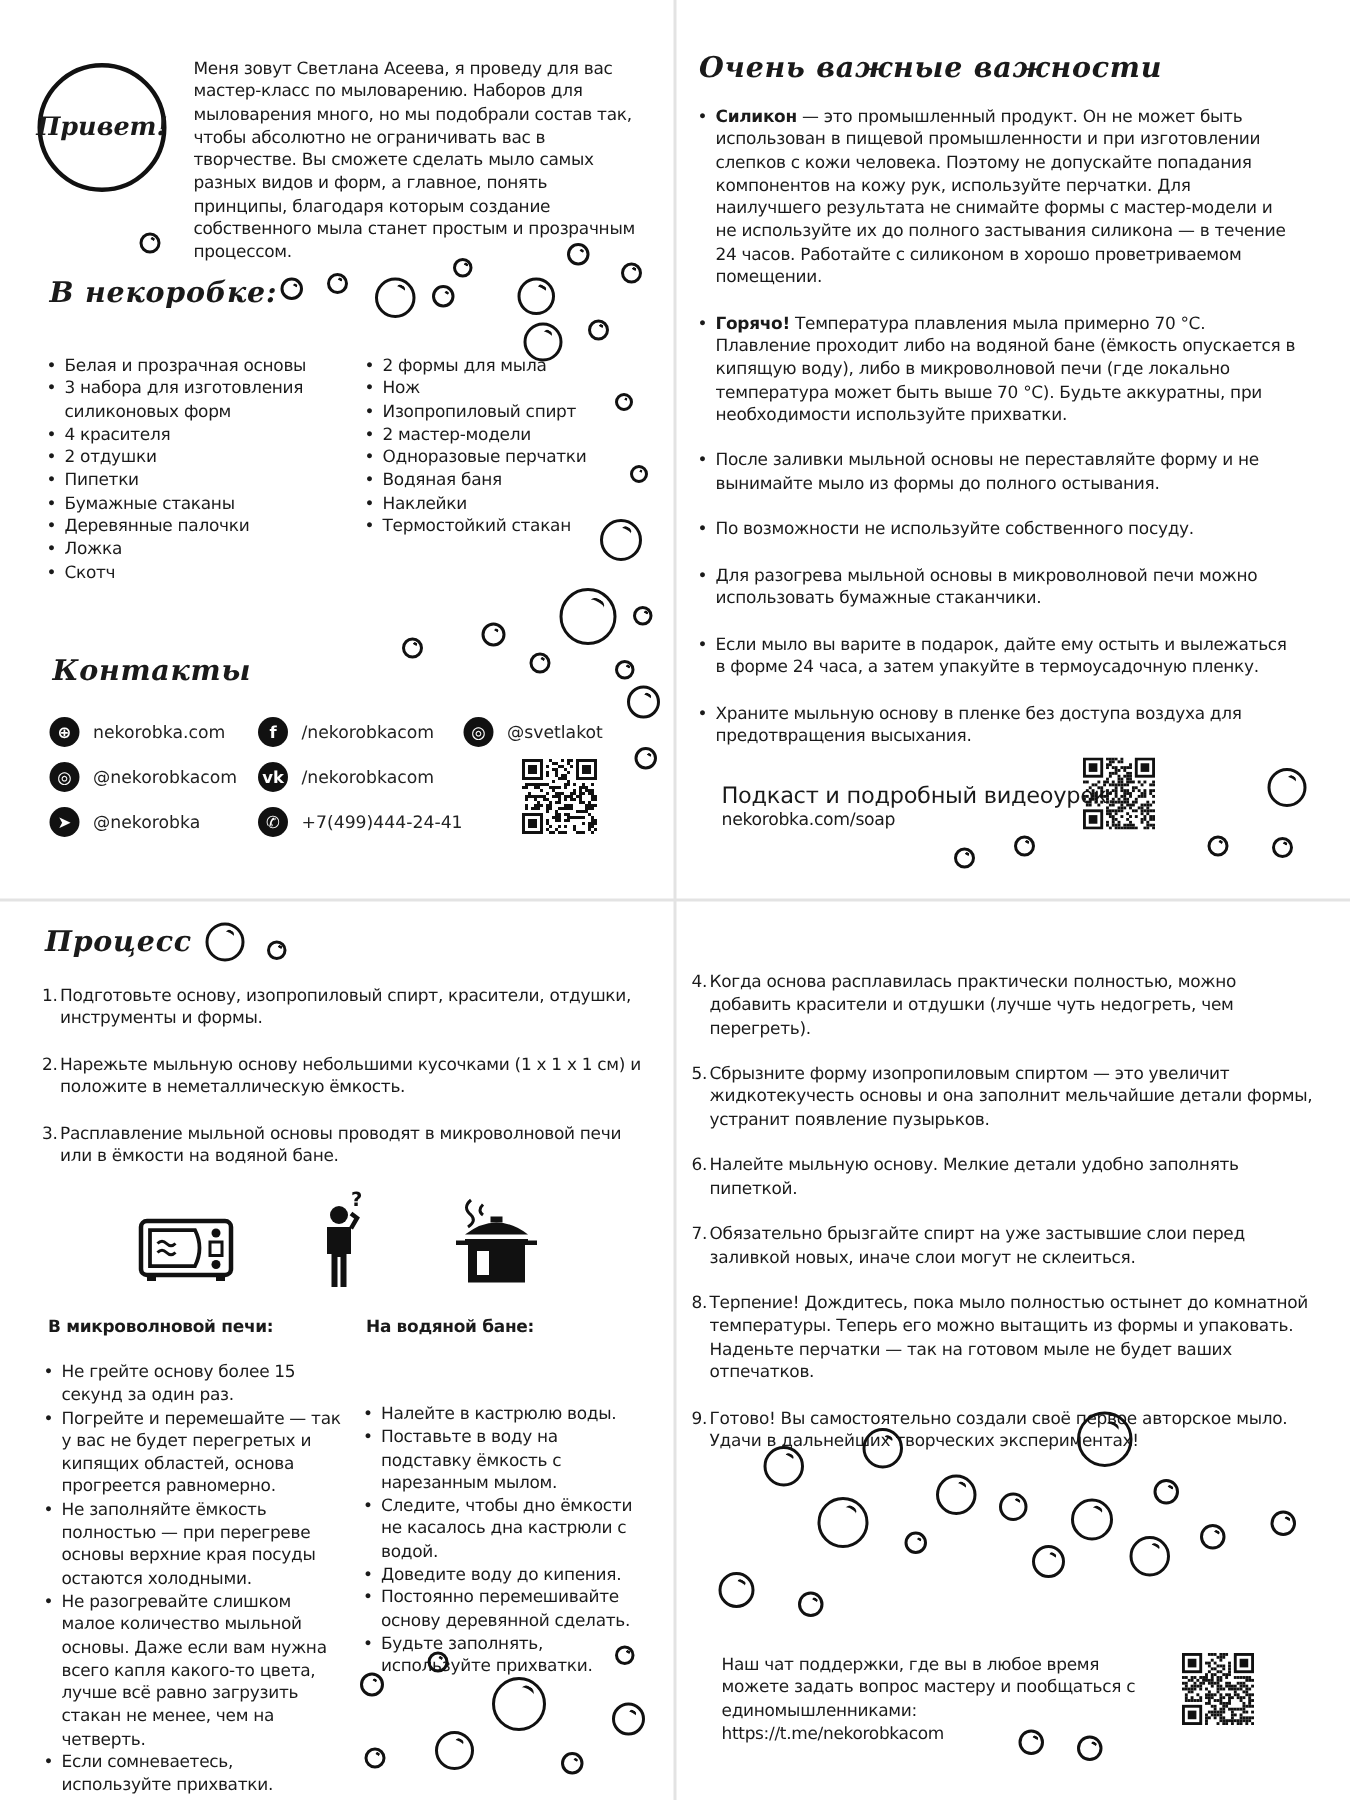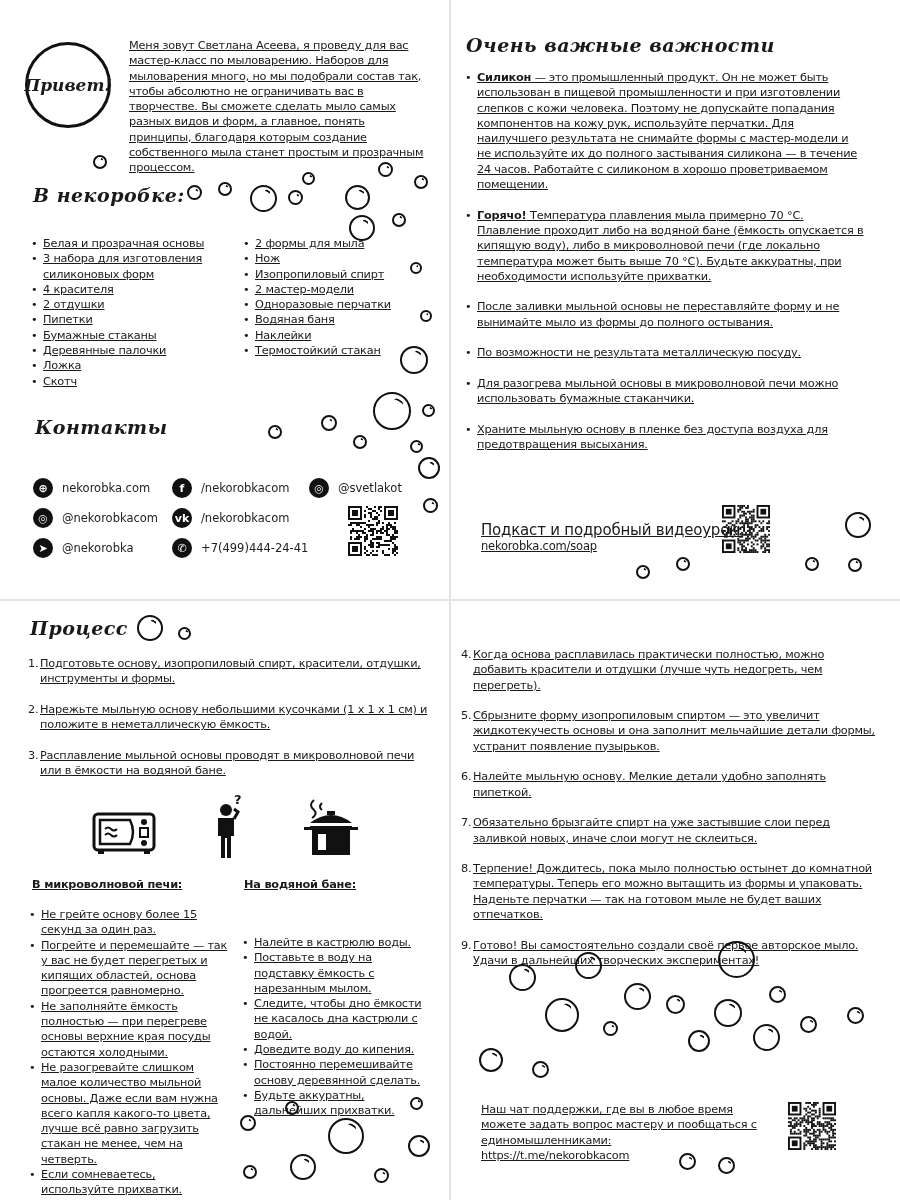--- a/index.html
+++ b/index.html
@@ -2,21 +2,21 @@
 <html><head>
 <meta charset="utf-8">
 <style>
   html, body { margin: 0; padding: 0; background: #fff; }
   body { width: 900px; height: 1200px; position: relative; overflow: hidden;
          font-family: "DejaVu Sans", sans-serif; color: #1a1a1a; }
   .page { position: absolute; width: 900px; height: 1200px; left: 0; top: 0; }
   .vline { position: absolute; left: 449px; top: 0; width: 2px; height: 1200px; background: #e3e3e3; }
   .hline { position: absolute; left: 0; top: 599px; width: 900px; height: 2px; background: #e3e3e3; }
   .abs { position: absolute; }
-  .txt { font-size: 11.3px; line-height: 15.3px; letter-spacing: -0.2px; text-decoration: underline; }
+  .txt { font-size: 11.3px; line-height: 15.3px; letter-spacing: -0.2px; }
   .script { font-family: "DejaVu Serif", serif; font-style: italic; font-weight: bold; font-size: 19px; letter-spacing: 0.5px; }
   ul.b { list-style: none; margin: 0; padding: 0; }
   ul.b li { position: relative; padding-left: 13px; }
   ul.b li::before { content: "•"; position: absolute; left: 1px; top: 0; }
   ol.n { list-style: none; margin: 0; padding: 0; }
   ol.n li { position: relative; padding-left: 12px; }
   ol.n li .num { position: absolute; left: 0; top: 0; }
   .gap li { margin-bottom: 15.3px; }
   .ico { display: inline-flex; align-items: center; justify-content: center; width: 20px; height: 20px;
          border-radius: 50%; background: #111; color: #fff; font-size: 11px; font-weight: bold; }
@@ -58,21 +58,21 @@
       <li>2 формы для мыла</li>
       <li>Нож</li>
       <li>Изопропиловый спирт</li>
       <li>2 мастер-модели</li>
       <li>Одноразовые перчатки</li>
       <li>Водяная баня</li>
       <li>Наклейки</li>
       <li>Термостойкий стакан</li>
     </ul>
 
-  <div class="abs script" style="left:35px; top:416px;font-style:italic;">Контакты</div>
+  <div class="abs script" style="left:35px; top:436px;font-style:italic;">Контакты</div>
   <div id="contacts">
       <div class="contact" style="left: 33px; top: 478px;">
         <span class="ico">⊕</span>
         <span>nekorobka.com</span>
       </div>
       <div class="contact" style="left: 172px; top: 478px;">
         <span class="ico">f</span>
         <span>/nekorobkacom</span>
       </div>
       <div class="contact" style="left: 309px; top: 478px;">
@@ -292,22 +292,23 @@
         <rect x="1" y="19" width="5" height="5" fill="#fff"></rect>
         <rect x="2" y="20" width="3" height="3" fill="#111"></rect>
       </g>
     </svg>
 
   <div class="abs script" style="left:466px; top:34px;">Очень важные важности</div>
   <ul class="b txt gap abs" id="important-list" style="left:464px; top:70px; width:400px;">
       <li><b>Силикон</b><span> — это промышленный продукт. Он не может быть использован в пищевой промышленности и при изготовлении слепков с кожи человека. Поэтому не допускайте попадания компонентов на кожу рук, используйте перчатки. Для наилучшего результата не снимайте формы с мастер-модели и не используйте их до полного застывания силикона — в течение 24 часов. Работайте с силиконом в хорошо проветриваемом помещении.</span></li>
       <li><b>Горячо!</b><span> Температура плавления мыла примерно 70 °C. Плавление проходит либо на водяной бане (ёмкость опускается в кипящую воду), либо в микроволновой печи (где локально температура может быть выше 70 °C). Будьте аккуратны, при необходимости используйте прихватки.</span></li>
       <li><span>После заливки мыльной основы не переставляйте форму и не вынимайте мыло из формы до полного остывания.</span></li>
-      <li><span>По возможности не результата металлическую посуду.</span></li>
+      <li><span>По возможности не используйте собственного посуду.</span></li>
       <li><span>Для разогрева мыльной основы в микроволновой печи можно использовать бумажные стаканчики.</span></li>
+      <li><span>Если мыло вы варите в подарок, дайте ему остыть и вылежаться в форме 24 часа, а затем упакуйте в термоусадочную пленку.</span></li>
       <li><span>Храните мыльную основу в пленке без доступа воздуха для предотвращения высыхания.</span></li>
     </ul>
   <div class="abs txt" style="left:481px; top:523px; font-size:15px;">Подкаст и подробный видеоурок:</div>
   <div class="abs txt" style="left:481px; top:539px; font-size:11.5px;">nekorobka.com/soap</div>
   <svg class="qr" style="left:722px; top:505px; width:48px; height:48px;" viewBox="0 0 25 25">
       <g id="qr2">
         <rect x="8" y="0" width="1" height="1" fill="#111"></rect>
         <rect x="9" y="0" width="1" height="1" fill="#111"></rect>
         <rect x="10" y="0" width="1" height="1" fill="#111"></rect>
         <rect x="11" y="0" width="1" height="1" fill="#111"></rect>
@@ -582,21 +583,21 @@
       <li>Не разогревайте слишком малое количество мыльной основы. Даже если вам нужна всего капля какого-то цвета, лучше всё равно загрузить стакан не менее, чем на четверть.</li>
       <li>Если сомневаетесь, используйте прихватки.</li>
     </ul>
   <div class="abs txt" style="left:244px; top:877px; font-weight:bold;">На водяной бане:</div>
   <ul class="b txt abs" id="waterbath-list" style="left:241px; top:907px; width:190px;margin-top:28px;">
       <li>Налейте в кастрюлю воды.</li>
       <li>Поставьте в воду на подставку ёмкость с нарезанным мылом.</li>
       <li>Следите, чтобы дно ёмкости не касалось дна кастрюли с водой.</li>
       <li>Доведите воду до кипения.</li>
       <li>Постоянно перемешивайте основу деревянной сделать.</li>
-      <li>Будьте аккуратны, дальнейших прихватки.</li>
+      <li>Будьте заполнять, используйте прихватки.</li>
     </ul>
 
   <ol class="n txt gap abs" id="steps-right" style="left:461px; top:647px; width:420px;">
       <li><span class="num">4.</span><span>Когда основа расплавилась практически полностью, можно добавить красители и отдушки (лучше чуть недогреть, чем перегреть).</span></li>
       <li><span class="num">5.</span><span>Сбрызните форму изопропиловым спиртом — это увеличит жидкотекучесть основы и она заполнит мельчайшие детали формы, устранит появление пузырьков.</span></li>
       <li><span class="num">6.</span><span>Налейте мыльную основу. Мелкие детали удобно заполнять пипеткой.</span></li>
       <li><span class="num">7.</span><span>Обязательно брызгайте спирт на уже застывшие слои перед заливкой новых, иначе слои могут не склеиться.</span></li>
       <li><span class="num">8.</span><span>Терпение! Дождитесь, пока мыло полностью остынет до комнатной температуры. Теперь его можно вытащить из формы и упаковать. Наденьте перчатки — так на готовом мыле не будет ваших отпечатков.</span></li>
       <li><span class="num">9.</span><span>Готово! Вы самостоятельно создали своё первое авторское мыло. Удачи в дальнейших творческих экспериментах!</span></li>
     </ol>

